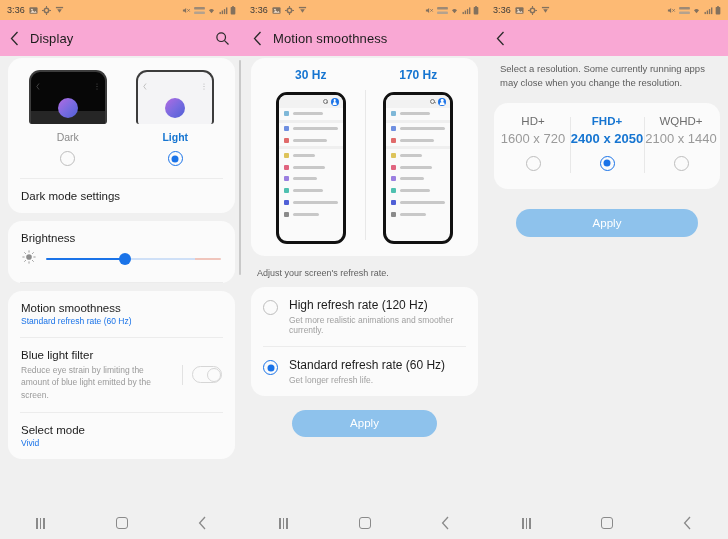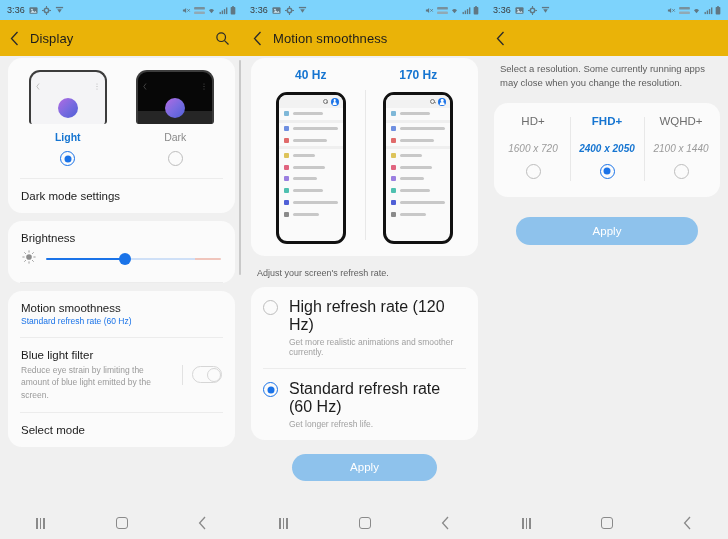--- a/index.html
+++ b/index.html
@@ -18,34 +18,34 @@
     overflow: hidden;
   }
   .screen.mid { width: 243px; }
   .screen.right { width: 242px; }
 
   
   .statusbar {
     height: 20px; flex: 0 0 20px;
     display: flex; align-items: center; justify-content: space-between;
     padding: 4px 7px;
-    background: #7dd3fc;
+    background: #fdba74;
   }
   .sb-left { display: flex; align-items: center; gap: 4px; }
   .sb-time { font-size: 9px; color: #3a3a3a; letter-spacing: .1px; }
   .sb-right { display: flex; align-items: center; gap: 2.5px; }
   .sb-ico { display: inline-block; opacity: .72; }
   .sb-ico svg { display: block; }
 
   
   .appbar {
     height: 36px; flex: 0 0 36px;
     display: flex; align-items: center;
     padding: 0 10px;
-    background: #eab308;
+    background: #f9a8d4;
   }
   .appbar .back { width: 20px; flex: 0 0 20px; display: flex; align-items: center; justify-content: flex-start; cursor: default; }
   .appbar .title {
     font-size: 13px; color: #1c1c1c; letter-spacing: .1px;
     flex: 1 1 auto;
   }
   .appbar .act { width: 22px; display: flex; align-items: center; justify-content: center; }
 
   
   .card {
@@ -153,39 +153,39 @@
   .ph-item { display: flex; align-items: center; gap: 4px; padding: 3.4px 5px; }
   .ph-ico { width: 5px; height: 5px; border-radius: 1px; flex: 0 0 5px; }
   .ph-txt { height: 3px; border-radius: 1.5px; background: #c8c8c8; }
   .ph-gap { height: 3px; background: #efefef; }
 
   .note { font-size: 9px; color: #5f5f5f; padding: 12px 14px 9px 14px; }
 
   .rr { display: flex; align-items: flex-start; padding: 11px 13px 11px 12px; }
   .rr .rad { flex: 0 0 16px; margin-top: 2px; }
   .rr .rtx { padding-left: 10px; }
-  .rr .rt { font-size: 16px; color: #1c1c1c; }
+  .rr .rt { font-size: 12px; color: #1c1c1c; }
   .rr .rs { font-size: 8.5px; color: #a0a0a0; margin-top: 3px; }
 
   .apply {
     display: block; margin: 14px auto 0 auto;
     width: 145px; height: 27px; border-radius: 14px;
     background: #8ec2ec; color: #ffffff;
     font-size: 11.5px; font-family: "Liberation Sans", sans-serif;
     border: none; line-height: 27px; text-align: center;
   }
 
   
   .desc { font-size: 9.5px; color: #5c5c5c; padding: 6px 14px 12px 14px; line-height: 1.5; }
   .res-card { background: #fbfbfb; border-radius: 14px; margin: 0 8px; padding: 12px 2px 14px 2px; display: flex; }
   .res-col { flex: 1 1 33.33%; display: flex; flex-direction: column; align-items: center; position: relative; }
   .res-col + .res-col::before { content:""; position:absolute; left:0; top:2px; bottom:2px; width:1px; background:#e8e8e8; }
   .res-name { font-size: 11.5px; color: #6d6d6d; }
   .res-name.sel { color: #1675d1; font-weight: bold; }
-  .res-dim { font-size: 10px; color: #9a9a9a; margin-top: 16px; font-style: italic; }
+  .res-dim { font-size: 13px; color: #9a9a9a; margin-top: 4px; }
   .res-dim.sel { color: #1675d1; font-weight: bold; }
   .res-rad { margin-top: 10px; }
   .apply-wide { width: 182px; height: 28px; line-height: 28px; border-radius: 14px; margin-top: 20px; }
 
   
   .navbar {
     height: 32px; flex: 0 0 32px;
     display: flex; align-items: center; justify-content: space-around;
     background: #f0f0f0;
   }
@@ -278,44 +278,20 @@
             <path d="M10.2 10.2 L14.4 14.4" stroke="#2a2a2a" stroke-width="1.3"></path>
           </svg>
       </span>
     </div>
 
     <div class="content">
       <div class="scrollbar"></div>
 
       <div class="card first">
         <div class="theme-row">
-
-          <div class="theme-col">
-            <div class="thumb light">
-              <div class="tbar">
-                <span class="tb-i">
-                  <svg width="4" height="7" viewBox="0 0 4 7">
-                      <path d="M3 .5 L.8 3.5 L3 6.5" fill="none" stroke="#666" stroke-width=".8"></path>
-                    </svg>
-                </span>
-                <span class="tb-i">
-                  <svg width="2" height="7" viewBox="0 0 2 7">
-                      <circle cx="1" cy="1" r=".6" fill="#666"></circle>
-                      <circle cx="1" cy="3.5" r=".6" fill="#666"></circle>
-                      <circle cx="1" cy="6" r=".6" fill="#666"></circle>
-                    </svg>
-                </span>
-              </div>
-              <div class="ball"></div>
-            </div>
-            <div class="theme-label sel">Light</div>
-            <div class="radio-wrap">
-              <span class="radio on"></span>
-            </div>
-          </div>
 
           <div class="theme-col">
             <div class="thumb dark">
               <div class="tbar">
                 <span class="tb-i">
                   <svg width="4" height="7" viewBox="0 0 4 7">
                       <path d="M3 .5 L.8 3.5 L3 6.5" fill="none" stroke="#aaa" stroke-width=".8"></path>
                     </svg>
                 </span>
                 <span class="tb-i">
@@ -328,20 +304,44 @@
               </div>
               <div class="band"></div>
               <div class="ball ball2"></div>
             </div>
             <div class="theme-label unsel">Dark</div>
             <div class="radio-wrap">
               <span class="radio"></span>
             </div>
           </div>
 
+          <div class="theme-col">
+            <div class="thumb light">
+              <div class="tbar">
+                <span class="tb-i">
+                  <svg width="4" height="7" viewBox="0 0 4 7">
+                      <path d="M3 .5 L.8 3.5 L3 6.5" fill="none" stroke="#666" stroke-width=".8"></path>
+                    </svg>
+                </span>
+                <span class="tb-i">
+                  <svg width="2" height="7" viewBox="0 0 2 7">
+                      <circle cx="1" cy="1" r=".6" fill="#666"></circle>
+                      <circle cx="1" cy="3.5" r=".6" fill="#666"></circle>
+                      <circle cx="1" cy="6" r=".6" fill="#666"></circle>
+                    </svg>
+                </span>
+              </div>
+              <div class="ball"></div>
+            </div>
+            <div class="theme-label sel">Light</div>
+            <div class="radio-wrap">
+              <span class="radio on"></span>
+            </div>
+          </div>
+
         </div>
         <div class="divider"></div>
         <div class="row">
           <div class="row-title">Dark mode settings</div>
         </div>
       </div>
 
       <div class="card">
         <div class="row" style="padding-bottom:2px;">
           <div class="row-title">Brightness</div>
@@ -388,20 +388,21 @@
           <span class="tg-group">
             <span class="tg-sep"></span>
             <span class="toggle off">
                 <span class="knob"></span>
               </span>
           </span>
         </div>
         <div class="divider"></div>
         <div class="row">
           <div class="row-title">Select mode</div>
+          <div class="row-sub">Vivid</div>
         </div>
       </div>
 
     </div>
 
     <div class="navbar">
       <span class="nav-btn">
           <span class="nav-recents">
             <i></i>
             <i></i>
@@ -492,21 +493,21 @@
       </span>
       <span class="title">Motion smoothness</span>
     </div>
 
     <div class="content">
 
       <div class="hz-card">
         <div class="hz-row">
 
           <div class="hz-col">
-            <div class="hz-label">40 Hz</div>
+            <div class="hz-label">30 Hz</div>
             <div class="phone">
               <div class="ph-top">
                 <span class="ph-search"></span>
                 <span class="ph-ava"></span>
               </div>
               <div class="mock-list">
                   <div class="ph-item">
                     <span class="ph-ico" style="background: rgb(127, 184, 216);"></span>
                     <span class="ph-txt" title="Connections" style="width: 30px;"></span>
                   </div>

